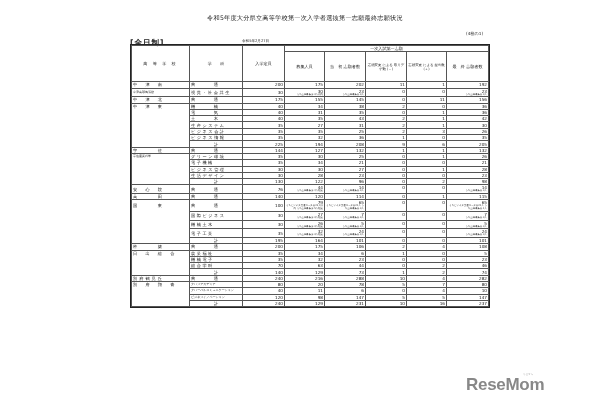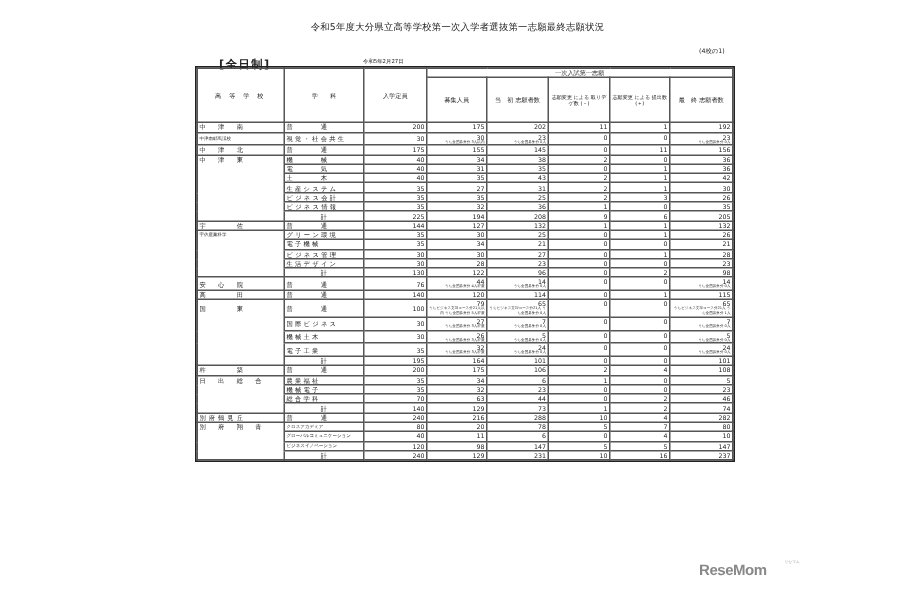--- a/index.html
+++ b/index.html
@@ -1,34 +1,34 @@
 <!DOCTYPE html>
 <html><head>
 <meta charset="utf-8">
 <style>
   html,body{margin:0;padding:0;background:#fff;}
   body{width:610px;height:400px;position:relative;overflow:hidden;font-family:"DejaVu Sans",sans-serif;color:#222;}
   .title{position:absolute;left:0;width:610px;top:14px;text-align:center;font-size:6.2px;letter-spacing:0.2px;}
   .pageno{position:absolute;left:466px;top:31px;font-size:4.2px;}
-  .sect{position:absolute;left:146px;top:38px;font-size:7.5px;font-weight:bold;letter-spacing:1px;}
+  .sect{position:absolute;left:130px;top:38px;font-size:7.5px;font-weight:bold;letter-spacing:1px;}
   .date{position:absolute;left:242px;top:39px;font-size:3.6px;}
   table{position:absolute;left:131px;top:45px;border-collapse:collapse;table-layout:fixed;font-size:4.2px;}
   td,th{border:0.5px solid #555;padding:0 1px;height:5.3px;line-height:5px;overflow:hidden;white-space:nowrap;font-weight:normal;}
   th{text-align:center;font-size:4.1px;}
   .outer{outline:1px solid #222;}
   td.num{text-align:right;}
   td.school{text-align:left;letter-spacing:2px;border-bottom-color:transparent;}
   td.school.end{border-bottom-color:#555;}
   td.course{letter-spacing:1.5px;text-align:justify;}
   td.total{text-align:center;}
   tr.bold-top td{border-top:1px solid #222;}
   .col-b{border-left:1.2px solid #222 !important;}
   .small{font-size:3px;letter-spacing:0 !important;}
   .hdr{height:30px;}
-  .logo{position:absolute;left:466px;top:375px;font-size:10px;font-weight:bold;color:#888;letter-spacing:-0.3px;font-family:"Liberation Sans",sans-serif;}
+  .logo{position:absolute;left:466px;top:375px;font-size:17px;font-weight:bold;color:#888;letter-spacing:-0.3px;font-family:"Liberation Sans",sans-serif;}
   .logo-sub{position:absolute;left:523px;top:373px;font-size:2.5px;color:#999;}
 </style>
 </head>
 <body>
 
 <div class="title">令和5年度大分県立高等学校第一次入学者選抜第一志願最終志願状況</div>
 <div class="pageno">(4校の1)</div>
 <div class="sect">[全日制]</div>
 <div class="date">令和5年2月27日</div>
 

